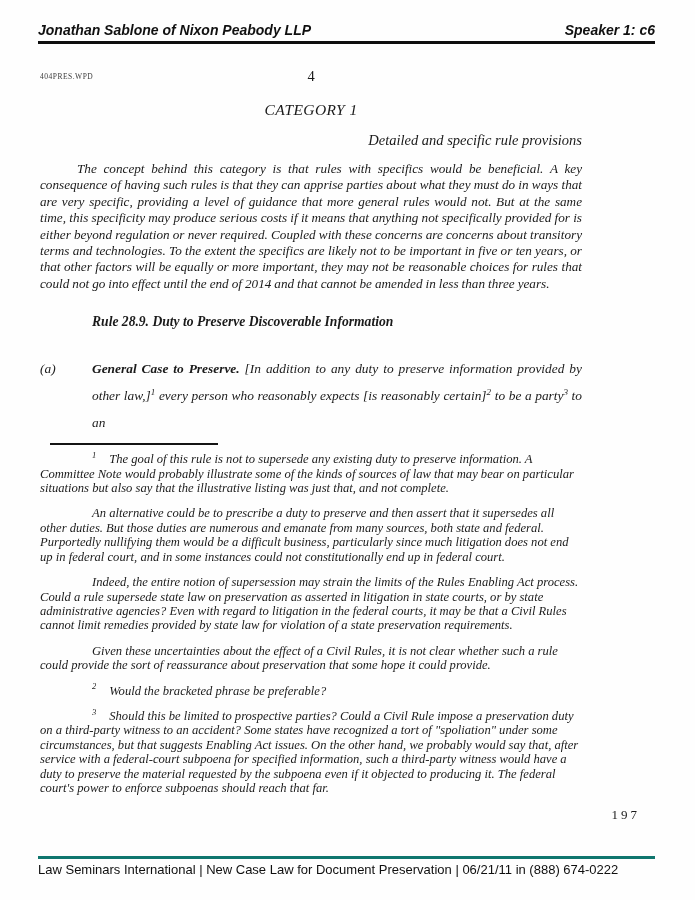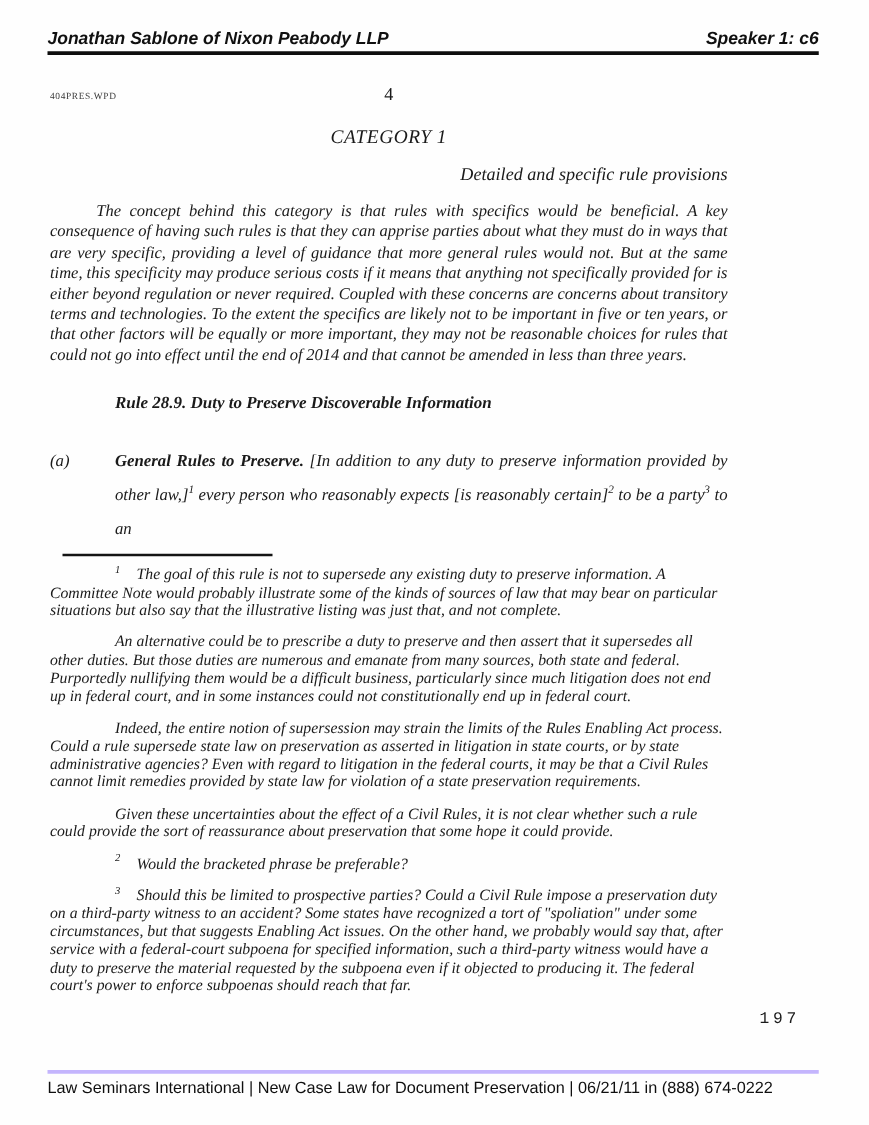--- a/index.html
+++ b/index.html
@@ -137,32 +137,32 @@
   .fn-p sup.fn-mark {
     margin-right: 13px;
     font-size: 8.5px;
   }
 
   
   .page-num-bottom {
     margin-top: 0;
     text-align: right;
     padding-right: 55px;
-    font-family: Liberation Mono, monospace;
+    font-family: Liberation Serif, serif;
     font-size: 13px;
     letter-spacing: 3px;
   }
 
   
   .footer {
     position: absolute;
     left: 38px;
     right: 40px;
     top: 856px;
-    border-top: 3px solid #c4b5fd;
+    border-top: 3px solid #0f766e;
     padding-top: 3px;
     font-family: "Liberation Sans", sans-serif;
     font-size: 13px;
     color: #0f0f0f;
   }
 </style>
 </head>
 <body>
 
 <div class="sheet">
@@ -181,21 +181,21 @@
 
     <div class="category-title">CATEGORY 1</div>
     <div class="category-subtitle">Detailed and specific rule provisions</div>
 
     <div class="intro">The concept behind this category is that rules with specifics would be beneficial.  A key consequence of having such rules is that they can apprise parties about what they must do in ways that are very specific, providing a level of guidance that more general rules would not.  But at the same time, this specificity may produce serious costs if it means that anything not specifically provided for is either beyond regulation or never required.  Coupled with these concerns are concerns about transitory terms and technologies.  To the extent the specifics are likely not to be important in five or ten years, or that other factors will be equally or more important, they may not be reasonable choices for rules that could not go into effect until the end of 2014 and that cannot be amended in less than three years.</div>
 
     <div class="rule-heading">Rule 28.9.  Duty to Preserve Discoverable Information</div>
 
     <div class="section-a">
       <div class="label">(a)</div>
-      <div class="body"><span class="lead">General Rules to Preserve.</span><span>  [In addition to any duty to preserve information provided by other law,]</span><sup>1</sup><span> every person who reasonably expects [is reasonably certain]</span><sup>2</sup><span> to be a party</span><sup>3</sup><span> to an</span></div>
+      <div class="body"><span class="lead">General Case to Preserve.</span><span>  [In addition to any duty to preserve information provided by other law,]</span><sup>1</sup><span> every person who reasonably expects [is reasonably certain]</span><sup>2</sup><span> to be a party</span><sup>3</sup><span> to an</span></div>
     </div>
 
     <div class="fn-sep"></div>
 
     <div class="footnotes">
 
       <p class="fn-p"><sup class="fn-mark">1</sup><span>The goal of this rule is not to supersede any existing duty to preserve information.  A Committee Note would probably illustrate some of the kinds of sources of law that may bear on particular situations but also say that the illustrative listing was just that, and not complete.</span></p>
 
       <p class="fn-p"><span>An alternative could be to prescribe a duty to preserve and then assert that it supersedes all other duties.  But those duties are numerous and emanate from many sources, both state and federal.  Purportedly nullifying them would be a difficult business, particularly since much litigation does not end up in federal court, and in some instances could not constitutionally end up in federal court.</span></p>
 

